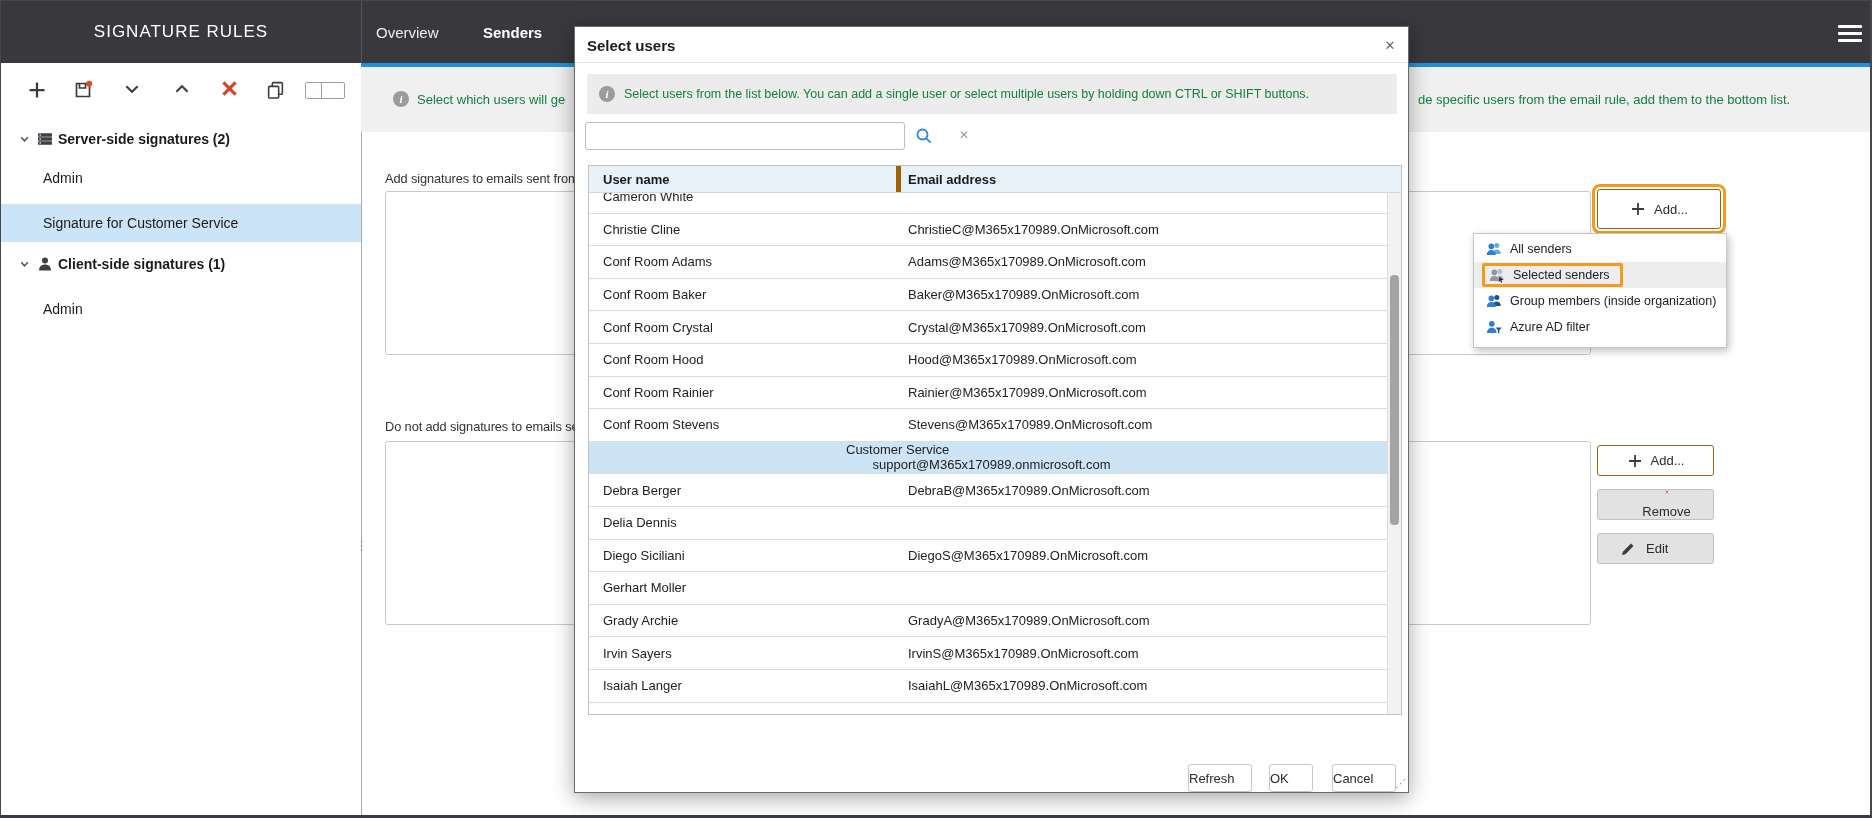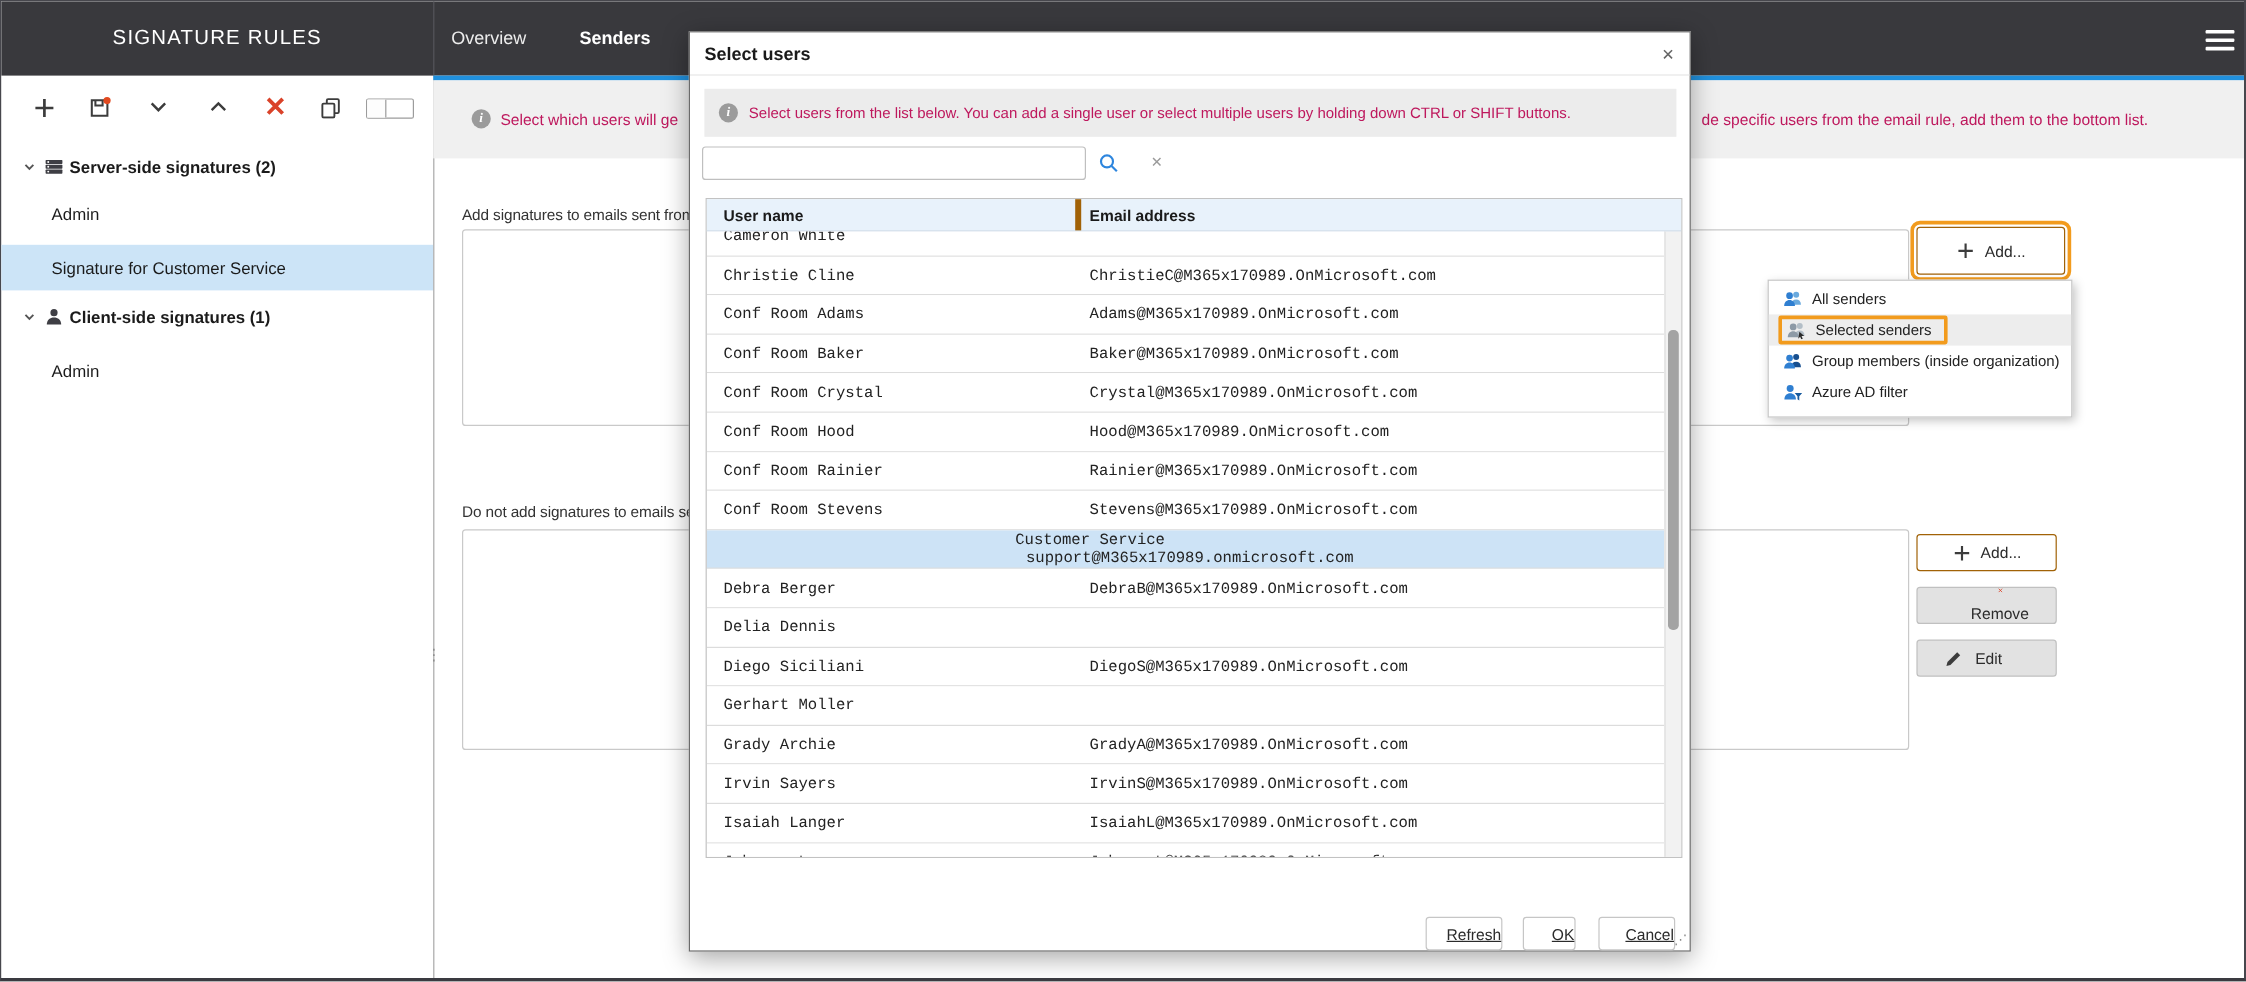--- a/index.html
+++ b/index.html
@@ -27,21 +27,21 @@
   .tree-row.section{font-weight:bold;}
   .tree-row.sel{background:#cce4f7;}
   .tree-chev{position:absolute;left:18px;width:11px;height:11px;}
   .tree-ico{position:absolute;left:36px;width:16px;height:16px;}
   .tree-label-section{position:absolute;left:57px;}
   .tree-label-item{position:absolute;left:42px;font-weight:normal;}
   
   .info-banner{left:360px;top:66px;width:1512px;height:65px;background:#f0f0f0;}
   .info-circle{width:16px;height:16px;border-radius:50%;background:#9b9b9b;color:#fff;font-size:11px;font-weight:bold;
                display:flex;align-items:center;justify-content:center;font-family:"Liberation Serif",serif;font-style:italic;}
-  .banner-text{font-size:13px;color:#be185d;white-space:nowrap;}
+  .banner-text{font-size:13px;color:#15803d;white-space:nowrap;}
   .field-label{font-size:12.8px;letter-spacing:-0.1px;color:#333;white-space:nowrap;}
   .list-box{border:1px solid #c9c9c9;border-radius:3px;background:#fff;}
   .btn{display:flex;align-items:center;justify-content:center;gap:8px;background:#fff;border:1px solid #a16207;border-radius:3px;
        font-size:13px;color:#2b2b2b;box-sizing:border-box;cursor:default;}
   .btn.gray{background:#e2e2e2;border-color:#c0c0c0;justify-content:flex-start;padding-left:22px;}
   .btn .ic{width:16px;height:16px;display:inline-block;}
   .annotated{outline:3px solid #f29b1d;outline-offset:2px;}
   .menu{left:1472px;top:232px;width:252px;height:113px;background:#fff;border:1px solid #c6c6c6;box-shadow:2px 3px 8px rgba(0,0,0,.25);z-index:20;}
   .menu-item{position:absolute;left:0;width:100%;height:26px;display:flex;align-items:center;padding-left:12px;box-sizing:border-box;
              font-size:12.5px;color:#222;cursor:default;}
@@ -58,29 +58,29 @@
   .modal-banner .banner-text{font-size:12.5px;}
   .search-input{left:10px;top:95px;width:320px;height:28px;border:1px solid #bfbfbf;border-radius:3px;box-sizing:border-box;font-size:13px;padding:0 8px;outline:none;}
   .search-glass{left:340px;top:100px;width:18px;height:18px;}
   .search-clear{left:382px;top:101px;width:14px;height:14px;color:#9a9a9a;font-size:12px;display:flex;align-items:center;justify-content:center;}
   .utable{left:13px;top:138px;width:814px;height:550px;border:1px solid #c2c2c2;box-sizing:border-box;}
   .thead{position:absolute;left:0;top:0;width:100%;height:27px;background:#e8f2fb;border-bottom:1px solid #cdd9e4;display:flex;align-items:center;
          font-size:13px;font-weight:bold;color:#1a1a1a;box-sizing:border-box;}
   .th1{width:312px;padding-left:14px;box-sizing:border-box;border-right:5px solid #a16207;height:100%;display:flex;align-items:center;}
   .th2{padding-left:7px;}
   .tviewport{position:absolute;left:0;top:27px;width:798px;height:521px;overflow:hidden;}
-  .tlist{position:absolute;left:0;top:-12px;width:100%;font-family:Liberation Mono, monospace;}
+  .tlist{position:absolute;left:0;top:-12px;width:100%;}
   .trow{height:32.6px;display:flex;align-items:center;border-bottom:1px solid #dcdcdc;box-sizing:border-box;font-size:13px;color:#222;background:#fff;}
   .trow.sel{background:#cde3f6;flex-direction:column;}
   .tc.name{width:312px;padding-left:14px;box-sizing:border-box;white-space:nowrap;overflow:hidden;}
   .tc.email{padding-left:7px;white-space:nowrap;}
   .vscroll{position:absolute;right:0;top:27px;width:14px;height:521px;background:#f2f2f2;border-left:1px solid #ddd;box-sizing:border-box;}
   .vthumb{position:absolute;left:2px;top:82px;width:9px;height:250px;background:#a3a3a3;border-radius:4px;}
   .mbtn{position:absolute;top:737px;height:28px;background:#fff;border:1px solid #c6c6c6;border-radius:3px;font-size:13px;color:#2b2b2b;
-        display:flex;align-items:center;justify-content:flex-end;box-sizing:border-box;cursor:default;text-decoration:underline;}
+        display:flex;align-items:center;justify-content:flex-start;box-sizing:border-box;cursor:default;}
   .grip{left:820px;top:750px;color:#8a8a8a;font-size:11px;letter-spacing:-2px;}
 </style>
 </head>
 <body>
 
 <div id="app">
 
   <div class="abs hdr"></div>
   <div class="abs app-title">SIGNATURE RULES</div>
   <div class="abs hdr-divider"></div>

